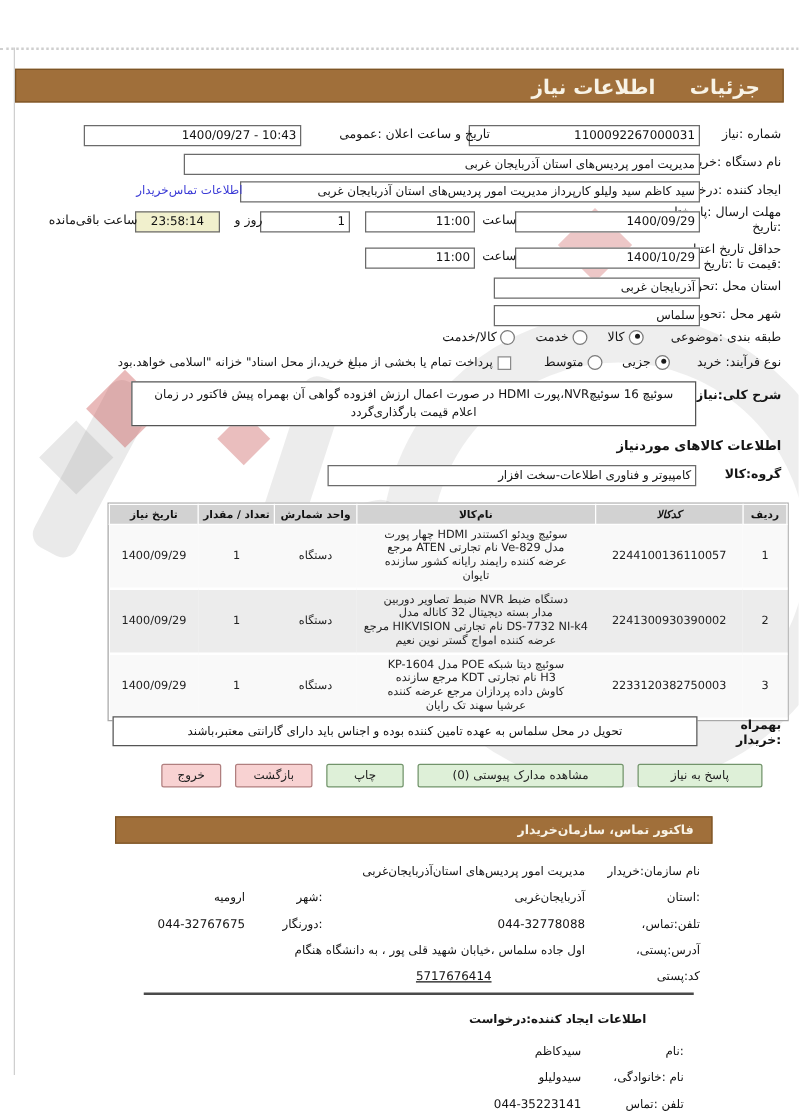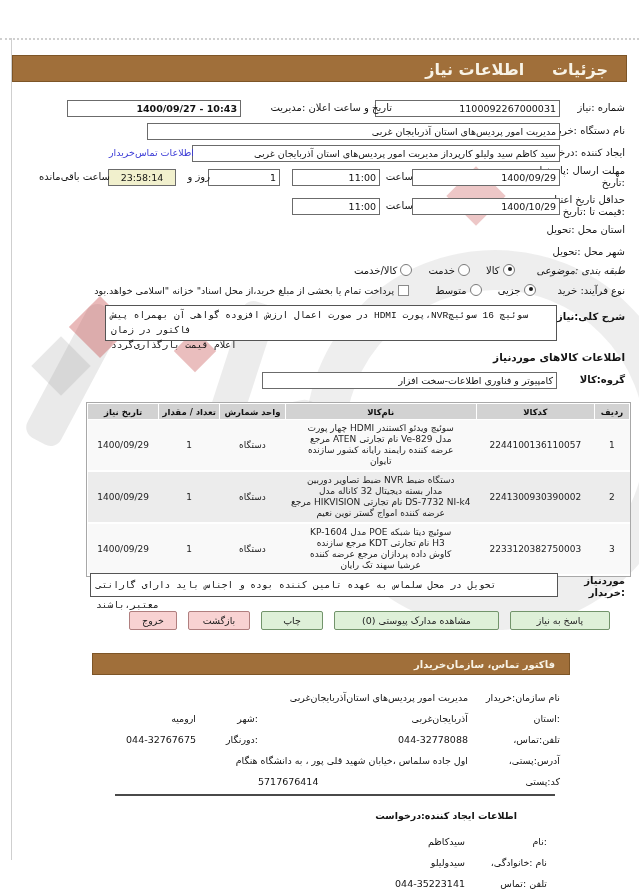--- a/index.html
+++ b/index.html
@@ -16,21 +16,21 @@
   .bar1{top:55px;right:12px;left:12px;height:27px;line-height:27px;font-size:16px;padding-right:18px;box-sizing:border-box;}
   .bar1 span{margin-left:22px;cursor:pointer;}
   .bar2{top:653px;right:69px;width:478px;height:22px;line-height:22px;font-size:10px;padding-right:14px;box-sizing:border-box;}
   .radio{display:inline-block;width:10px;height:10px;border:1px solid #7a7a7a;border-radius:50%;
          background:#fefefe;vertical-align:-2px;margin-left:3px;}
   .radio.sel::after{content:"";display:block;width:4px;height:4px;border-radius:50%;background:#1a1a1a;margin:2px;}
   .chk{display:inline-block;width:9px;height:9px;border:1px solid #8a8a8a;background:#fff;vertical-align:-1px;margin-left:4px;}
   .optrow{position:absolute;display:flex;align-items:center;direction:rtl;font-size:10px;color:#141414;white-space:nowrap;}
   .optrow .opt{margin-left:16px;}
   .bigbox{position:absolute;border:1px solid #555;background:#fff;font-size:9.5px;color:#111;
-          text-align:left;white-space:pre-line;line-height:15px;padding:2px 5px;box-sizing:border-box;font-family:Liberation Mono, monospace;}
+          text-align:center;white-space:pre-line;line-height:15px;padding:2px 5px;box-sizing:border-box;}
   .tblwrap{position:absolute;top:402px;right:8px;width:543px;border:1px solid #a8a8a8;background:#fff;}
   table.tbl{width:100%;border-collapse:collapse;direction:rtl;font-size:9px;color:#222;}
   .tbl th{background:var(--table_header_bg);font-size:8.5px;font-weight:bold;height:15px;
           border:1px solid #fff;padding:0 2px;color:#111;}
   .tbl td{text-align:center;vertical-align:middle;padding:3px 3px;border-bottom:2px solid #fff;}
   .tbl tr.alt td{background:var(--row_alt_bg);}
   .tbl tr.norm td{background:#f9f9f9;}
   .namecell{white-space:pre-line;line-height:11px;}
   .btnrow{position:absolute;top:611px;right:29px;display:flex;direction:rtl;gap:11px;}
   .btn{height:19px;font-size:9.5px;border-radius:2px;padding:0 9px;font-family:inherit;cursor:pointer;color:#222;}
@@ -68,22 +68,22 @@
   <div class="topdots"></div>
   <div class="leftline"></div>
 
   <div class="bar bar1">
     <span>جزئیات</span>
     <span>اطلاعات نیاز</span>
   </div>
 
   <div class="lbl" style="top:102px;right:14px;">شماره :نیاز</div>
   <div class="box ltr" style="top:100px;right:79px;width:160px;padding-left:20px;">1100092267000031</div>
-  <div class="lbl" style="top:102px;right:247px;">تاریخ و ساعت اعلان :مدیریت</div>
-  <div class="box ltr" style="top:100px;right:398px;width:166px;font-weight:bold;">1400/09/27 - 10:43</div>
+  <div class="lbl" style="top:102px;right:247px;">تاریخ و ساعت اعلان :عمومی</div>
+  <div class="box ltr" style="top:100px;right:398px;width:166px;">1400/09/27 - 10:43</div>
 
   <div class="lbl" style="top:125px;right:14px;">نام دستگاه :خریدار</div>
   <div class="box" style="top:123px;right:79px;width:405px;">مدیریت امور پردیس‌های استان آذربایجان غربی</div>
 
   <div class="lbl" style="top:147px;right:14px;">ایجاد کننده :درخواست</div>
   <div class="box" style="top:145px;right:79px;width:360px;">سید کاظم سید ولیلو کارپرداز مدیریت امور پردیس‌های استان آذربایجان غربی</div>
   <div class="link" style="top:147px;right:445px;">اطلاعات تماس‌خریدار</div>
 
   <div class="lbl" style="top:165px;right:14px;">مهلت ارسال :پاسخ‌تا</div>
   <div class="lbl" style="top:177px;right:14px;">:تاریخ</div>
@@ -95,24 +95,26 @@
   <div class="box ltr cd" style="top:169px;right:463px;width:60px;text-align:center;">23:58:14</div>
   <div class="lbl" style="top:171px;right:529px;">ساعت باقی‌مانده</div>
 
   <div class="lbl" style="top:194px;right:14px;">حداقل تاریخ اعتبار</div>
   <div class="lbl" style="top:206px;right:14px;">:قیمت تا :تاریخ</div>
   <div class="box ltr" style="top:198px;right:79px;width:140px;">1400/10/29</div>
   <div class="lbl" style="top:200px;right:226px;">ساعت</div>
   <div class="box ltr" style="top:198px;right:259px;width:80px;">11:00</div>
 
   <div class="lbl" style="top:224px;right:14px;">استان محل :تحویل</div>
+  <div class="box" style="top:222px;right:79px;width:157px;">آذربایجان غربی</div>
   <div class="lbl" style="top:246px;right:14px;">شهر محل :تحویل</div>
+  <div class="box" style="top:244px;right:79px;width:157px;">سلماس</div>
 
   <div class="optrow" style="top:264px;right:14px;">
-    <span class="opt b" style="font-weight:normal;margin-left:22px;font-style:italic;">طبقه بندی :موضوعی</span>
+    <span class="opt b" style="font-weight:normal;margin-left:22px;">طبقه بندی :موضوعی</span>
     <span class="radio sel"></span>
     <span class="opt">کالا</span>
     <span class="radio"></span>
     <span class="opt">خدمت</span>
     <span class="radio"></span>
     <span class="opt">کالا/خدمت</span>
   </div>
 
   <div class="optrow" style="top:284px;right:14px;">
     <span class="opt" style="margin-left:22px;">نوع فرآیند: خرید</span>
@@ -131,21 +133,21 @@
   <div class="lbl b" style="top:351px;right:14px;font-size:10.5px;">اطلاعات کالاهای موردنیاز</div>
 
   <div class="lbl b" style="top:374px;right:14px;">گروه:کالا</div>
   <div class="box" style="top:372px;right:82px;width:287px;">کامپیوتر و فناوری اطلاعات-سخت افزار</div>
 
   <div class="tblwrap">
     <table class="tbl">
       <thead>
         <tr>
           <th style="width:31px;">ردیف</th>
-          <th style="width:116px;">کدکالا</th>
+          <th style="width:116px;font-style:italic;">کدکالا</th>
           <th style="width:204px;text-align:center;">نام‌کالا</th>
           <th style="width:64px;">واحد شمارش</th>
           <th style="width:60px;">تعداد / مقدار</th>
           <th style="width:68px;">تاریخ نیاز</th>
         </tr>
       </thead>
       <tbody>
         <tr class="norm">
           <td>1</td>
           <td class="ltr">2244100136110057</td>
@@ -176,21 +178,21 @@
 کاوش داده پردازان مرجع عرضه کننده
 عرشیا سهند تک رایان</td>
           <td>دستگاه</td>
           <td>1</td>
           <td class="ltr">1400/09/29</td>
         </tr>
       </tbody>
     </table>
   </div>
 
-  <div class="lbl b" style="top:575px;right:14px;">موردنیاز</div>
+  <div class="lbl b" style="top:575px;right:14px;">بهمراه</div>
   <div class="lbl b" style="top:587px;right:14px;">:خریدار</div>
   <div class="bigbox" style="top:573px;right:81px;width:468px;height:24px;line-height:20px;">تحویل در محل سلماس به عهده تامین کننده بوده و اجناس باید دارای گارانتی معتبر،باشند</div>
 
   <div class="btnrow">
     <button class="btn green" style="min-width:100px;">پاسخ به نیاز</button>
     <button class="btn green" style="min-width:165px;">مشاهده مدارک پیوستی (0)</button>
     <button class="btn green" style="min-width:62px;">چاپ</button>
     <button class="btn pink" style="min-width:62px;">بازگشت</button>
     <button class="btn pink" style="min-width:48px;">خروج</button>
   </div>
@@ -210,21 +212,21 @@
 
     <div class="cell">تلفن:تماس،</div>
     <div class="cell ltr" style="text-align:right;">044-32778088</div>
     <div class="cell">:دورنگار</div>
     <div class="cell ltr" style="text-align:right;">044-32767675</div>
 
     <div class="cell">آدرس:پستی،</div>
     <div class="cell span3">اول جاده سلماس ،خیابان شهید قلی پور ، به دانشگاه هنگام</div>
 
     <div class="cell">کد:پستی</div>
-    <div class="cell ltr" style="text-align:left;">5717676414</div>
+    <div class="cell ltr" style="text-align:center;text-decoration:underline;">5717676414</div>
   </div>
 
   <div class="divider"></div>
 
   <div class="lbl b" style="top:810px;right:122px;font-size:9.5px;">اطلاعات ایجاد کننده:درخواست</div>
   <div class="grid kgrid">
     <div class="cell">:نام</div>
     <div class="cell">سیدکاظم</div>
 
     <div class="cell">نام :خانوادگی،</div>

